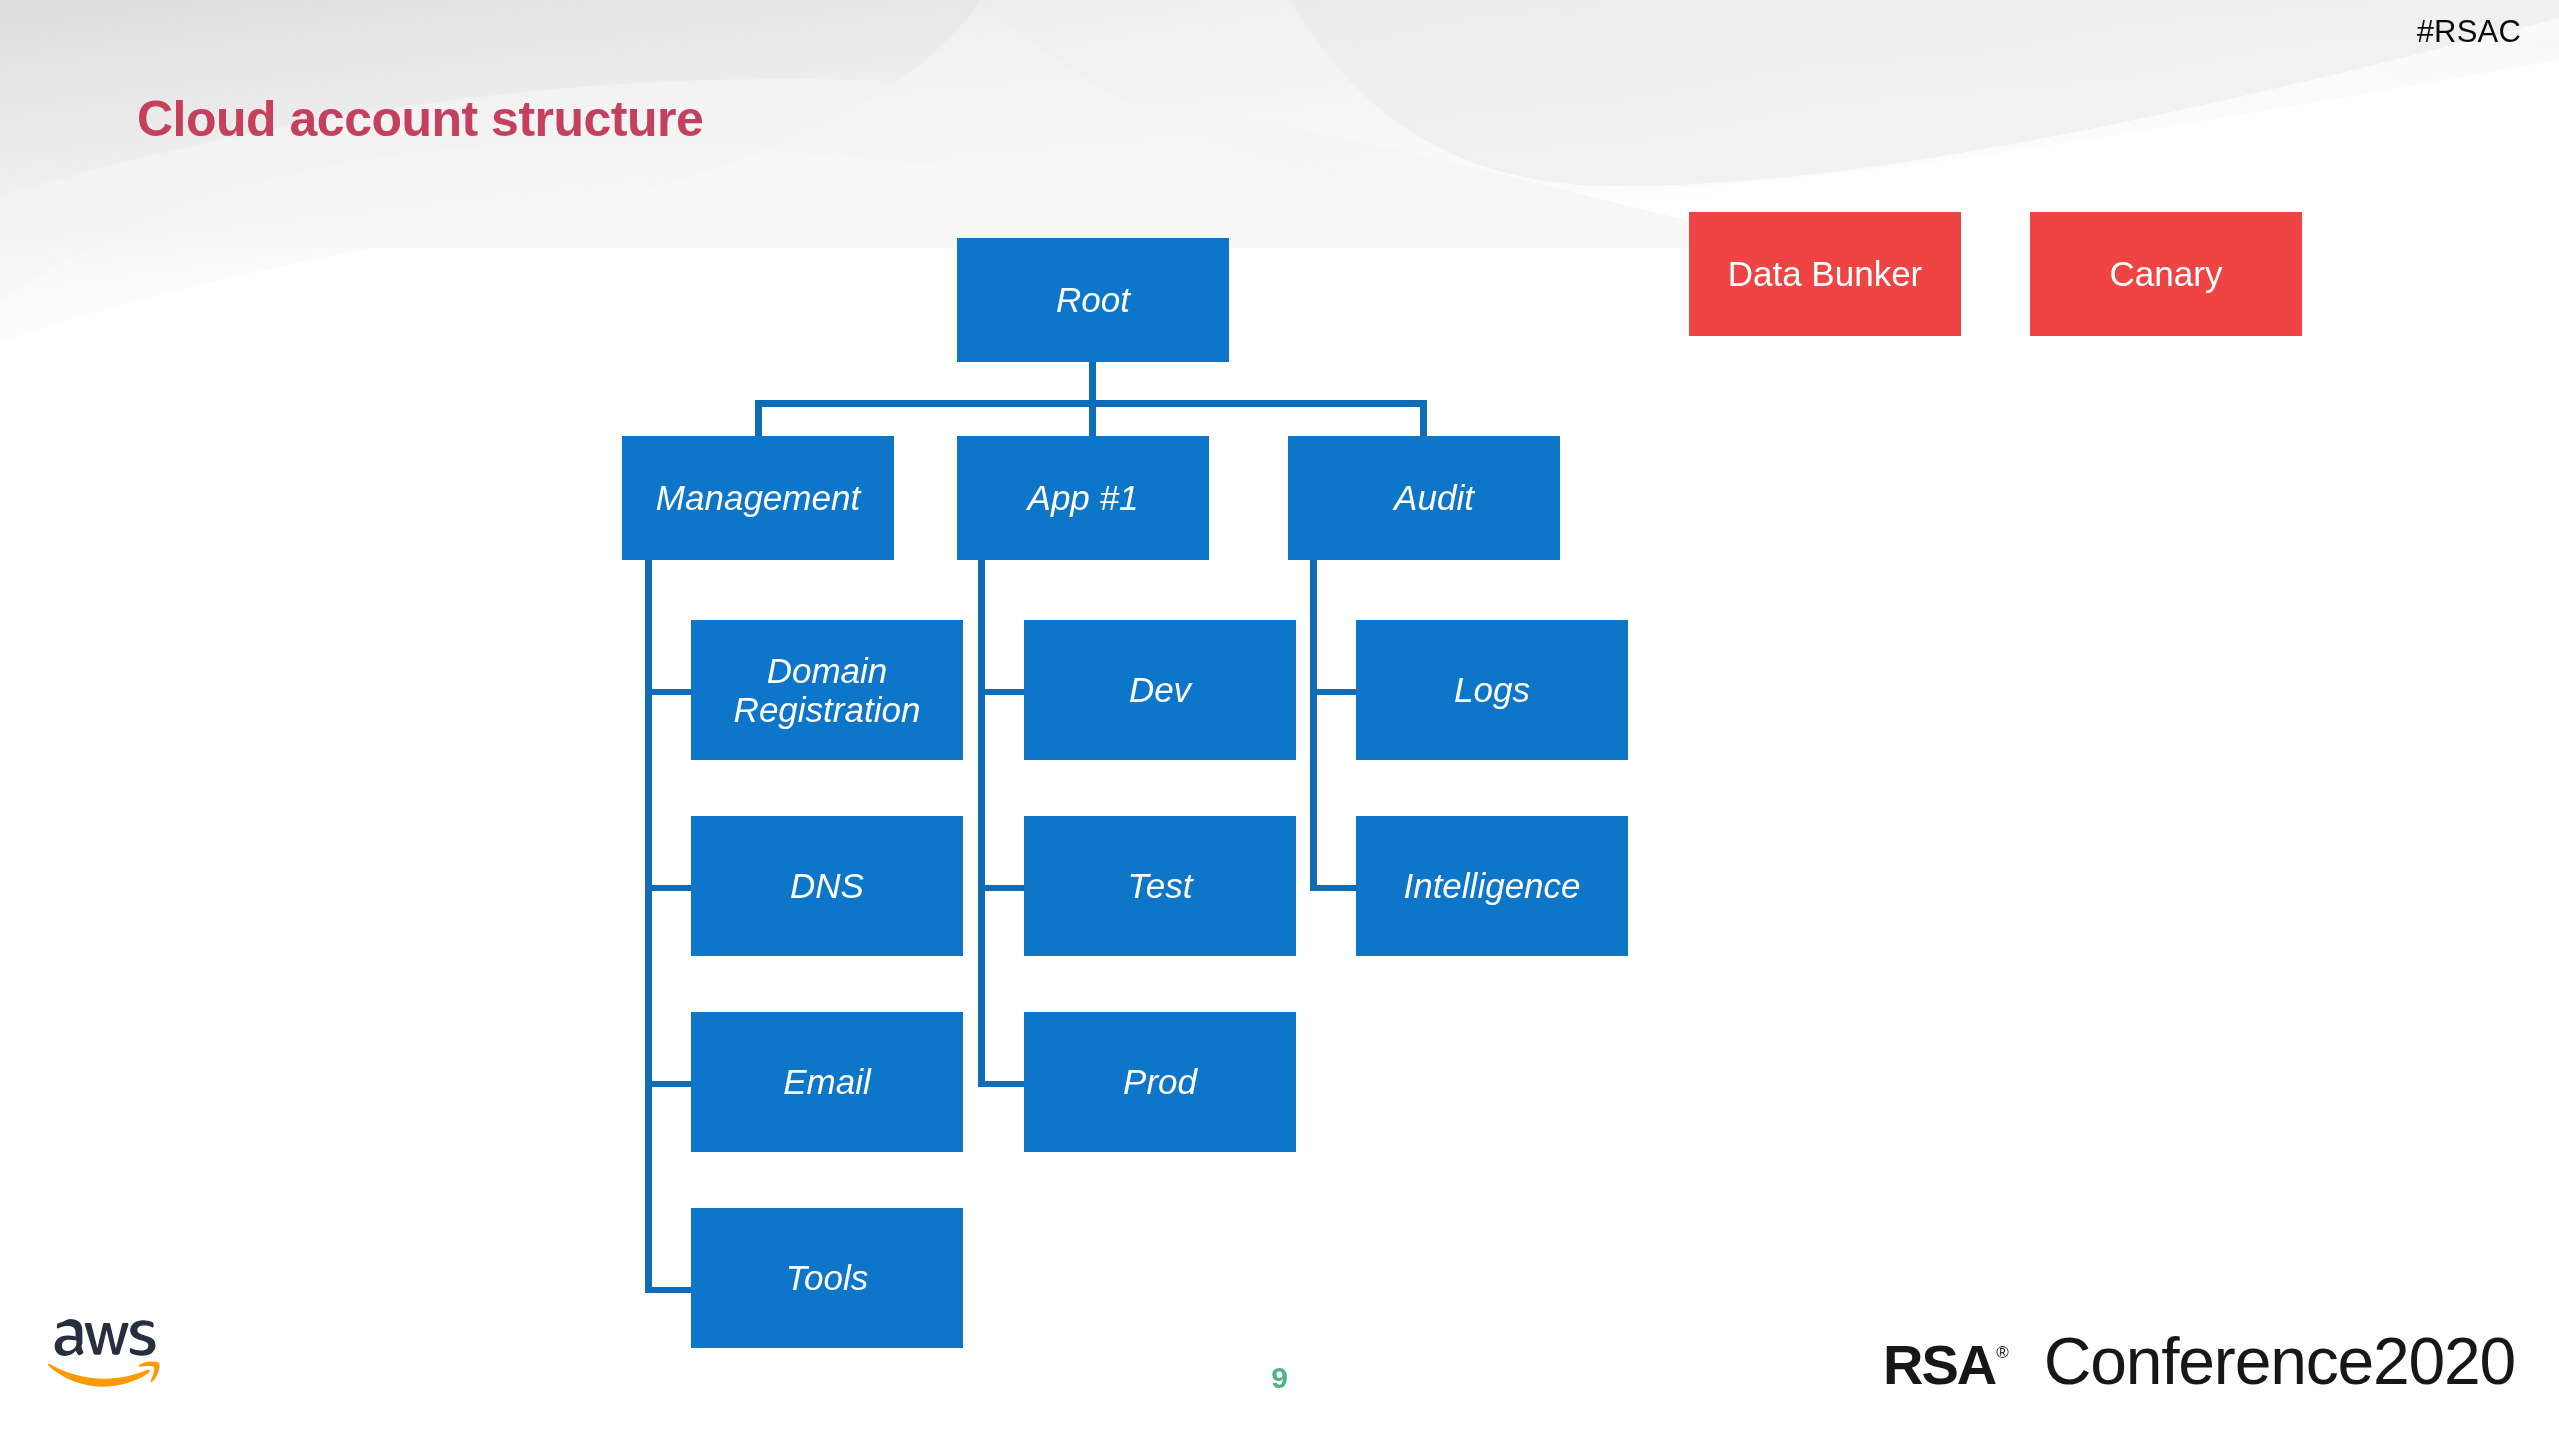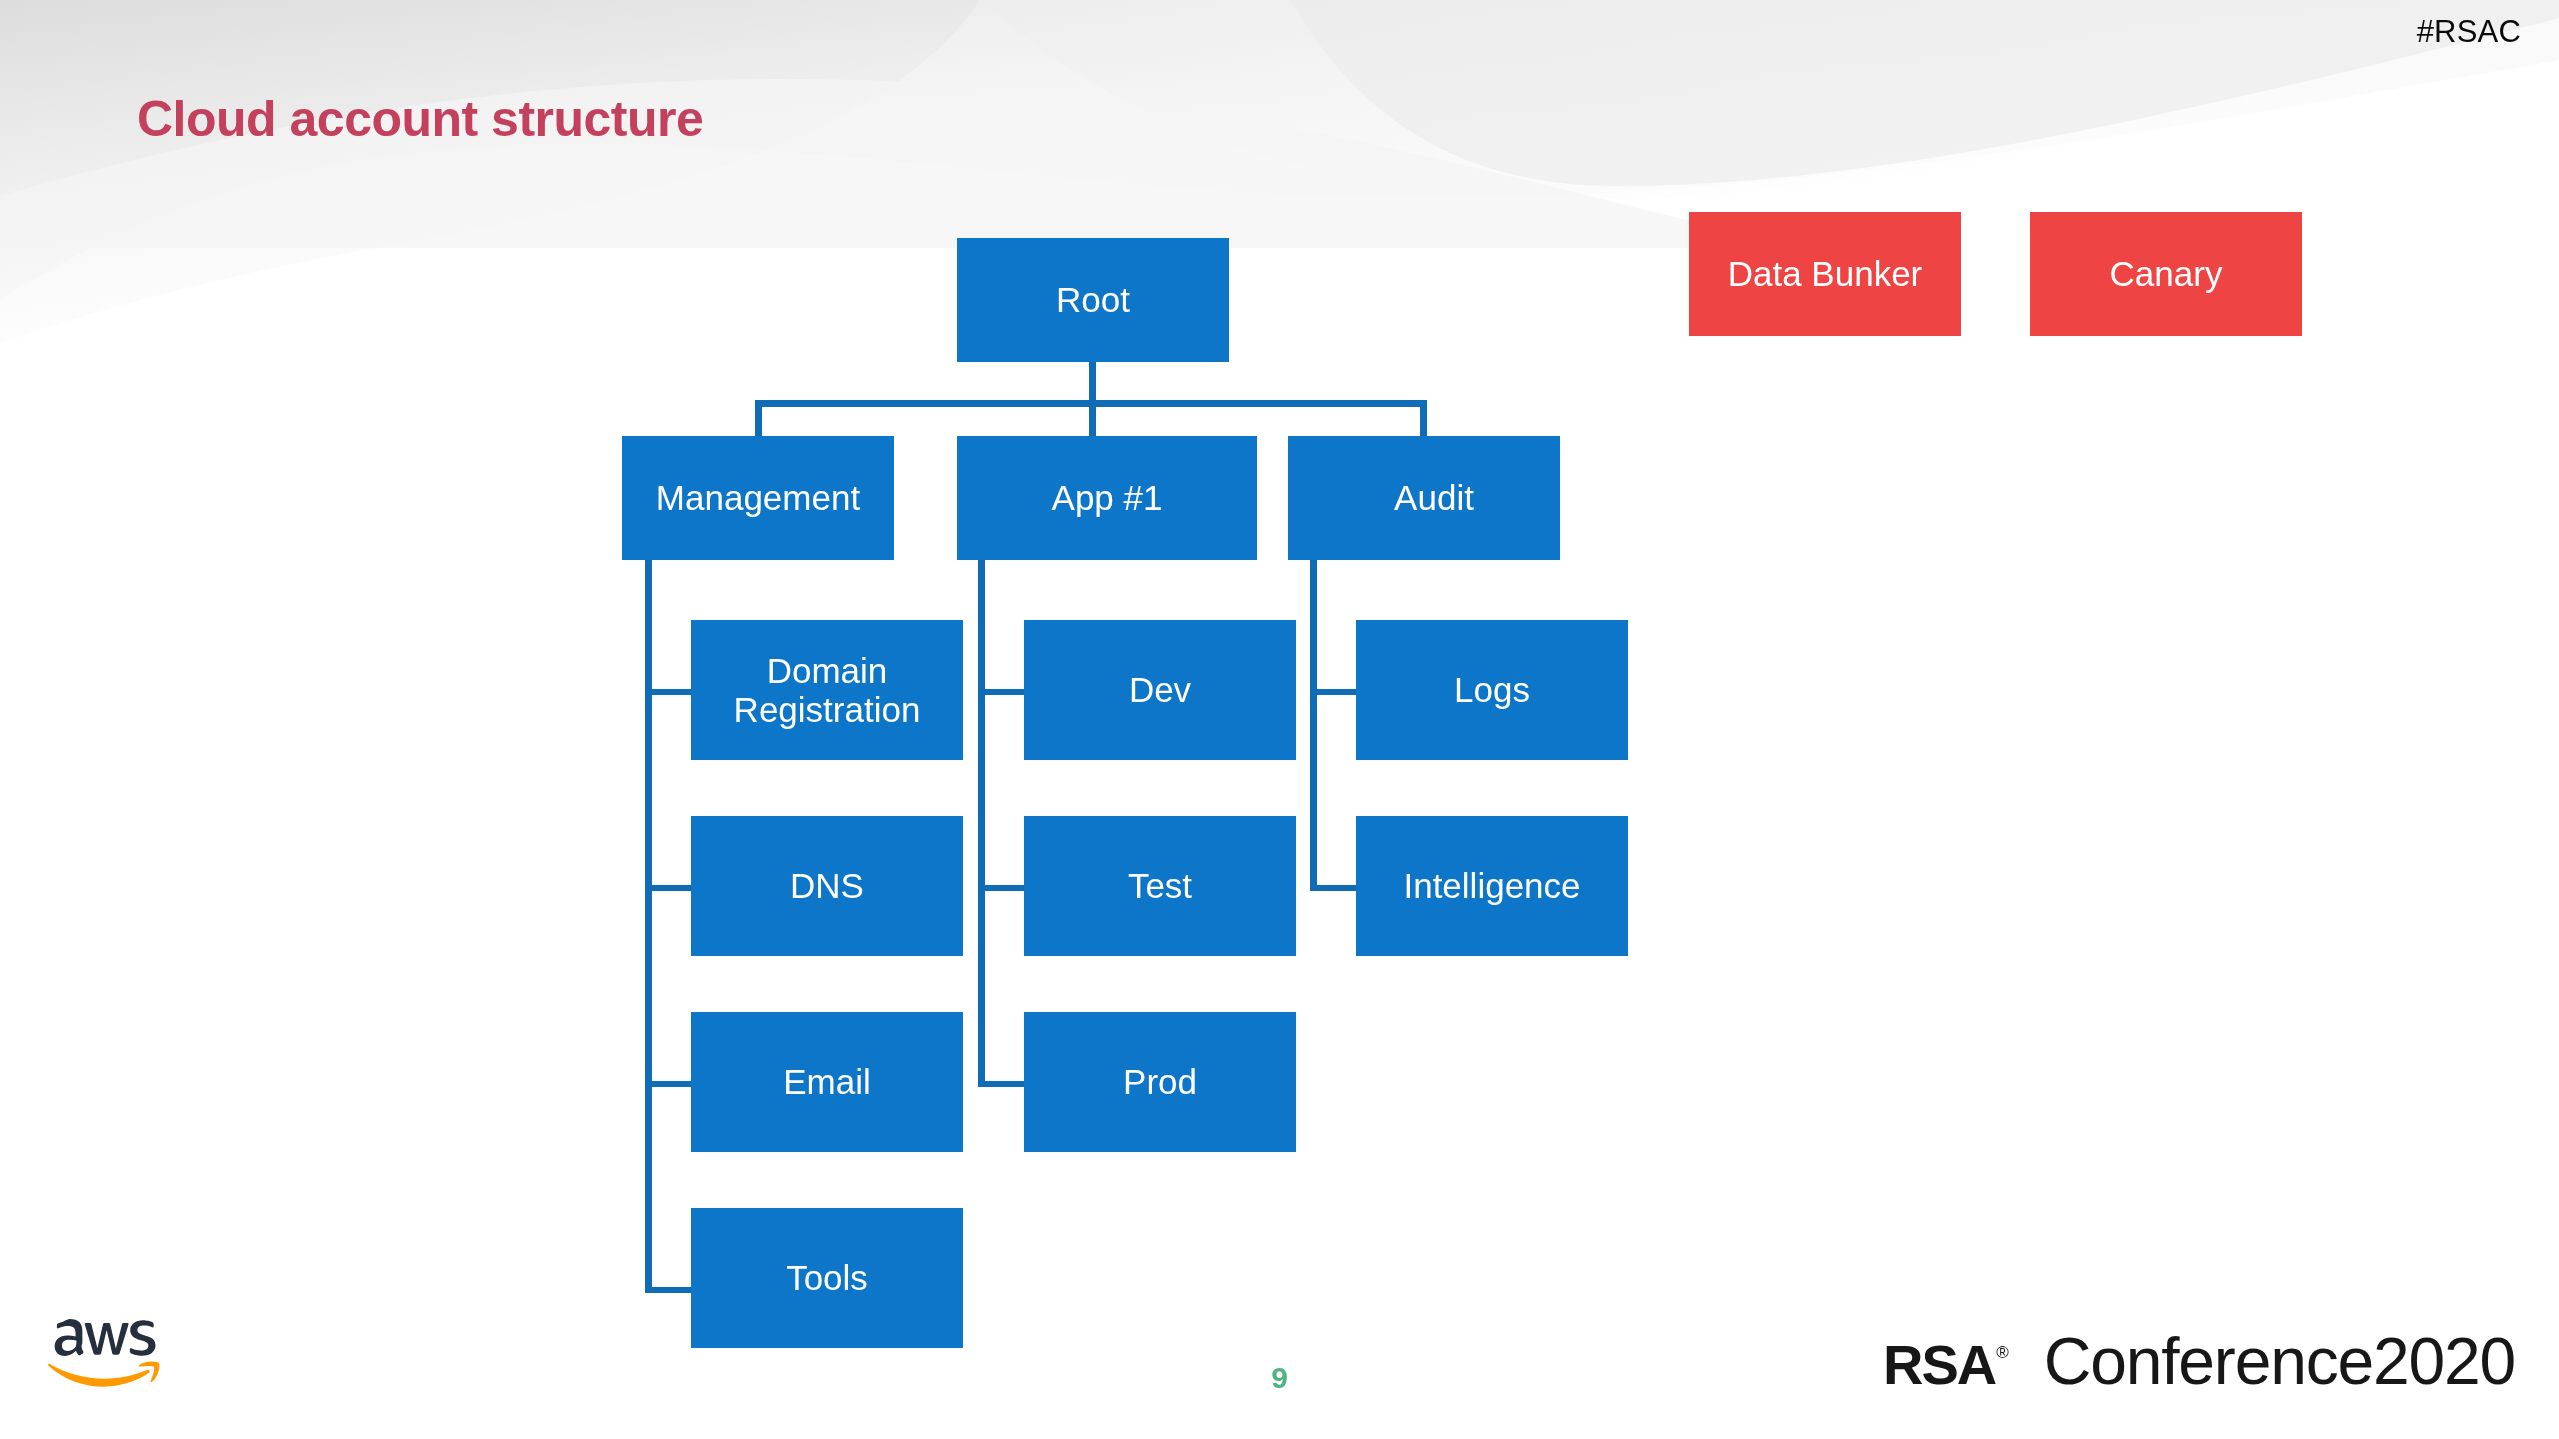--- a/index.html
+++ b/index.html
@@ -59,20 +59,21 @@
     background: #0e76c8;
     color: #ffffff;
     display: flex;
     align-items: center;
     justify-content: center;
     text-align: center;
     font-size: 35px;
     line-height: 1.12;
     font-family: "Liberation Sans", sans-serif;
     box-sizing: border-box;
+    font-style: italic;
   }
   .node-label {
     white-space: pre-line;
     display: block;
     width: 110%;
   }
   .connector {
     position: absolute;
     background: #0f6cb5;
   }
@@ -175,21 +176,21 @@
 
     <div class="connector" style="left:1089px; top:362px; width:7px; height:44px;"></div>
     <div class="connector" style="left:755px; top:400px; width:672px; height:7px;"></div>
     <div class="connector" style="left:755px; top:400px; width:7px; height:38px;"></div>
     <div class="connector" style="left:1089px; top:400px; width:7px; height:38px;"></div>
     <div class="connector" style="left:1420px; top:400px; width:7px; height:38px;"></div>
 
     <div class="node" style="left:622px; top:436px; width:272px; height:124px;">
       <span class="node-label">Management</span>
     </div>
-    <div class="node" style="left:957px; top:436px; width:300px; height:124px;">
+    <div class="node" style="left:957px; top:436px; width:252px; height:124px;">
       <span class="node-label">App #1</span>
     </div>
     <div class="node" style="left:1288px; top:436px; width:272px; height:124px;padding-left:20px;">
       <span class="node-label">Audit</span>
     </div>
 
     <div class="connector" style="left:645px; top:560px; width:7px; height:733px;"></div>
     <div class="connector" style="left:645px; top:689px; width:46px; height:6px;"></div>
     <div class="connector" style="left:645px; top:885px; width:46px; height:6px;"></div>
     <div class="connector" style="left:645px; top:1081px; width:46px; height:6px;"></div>

